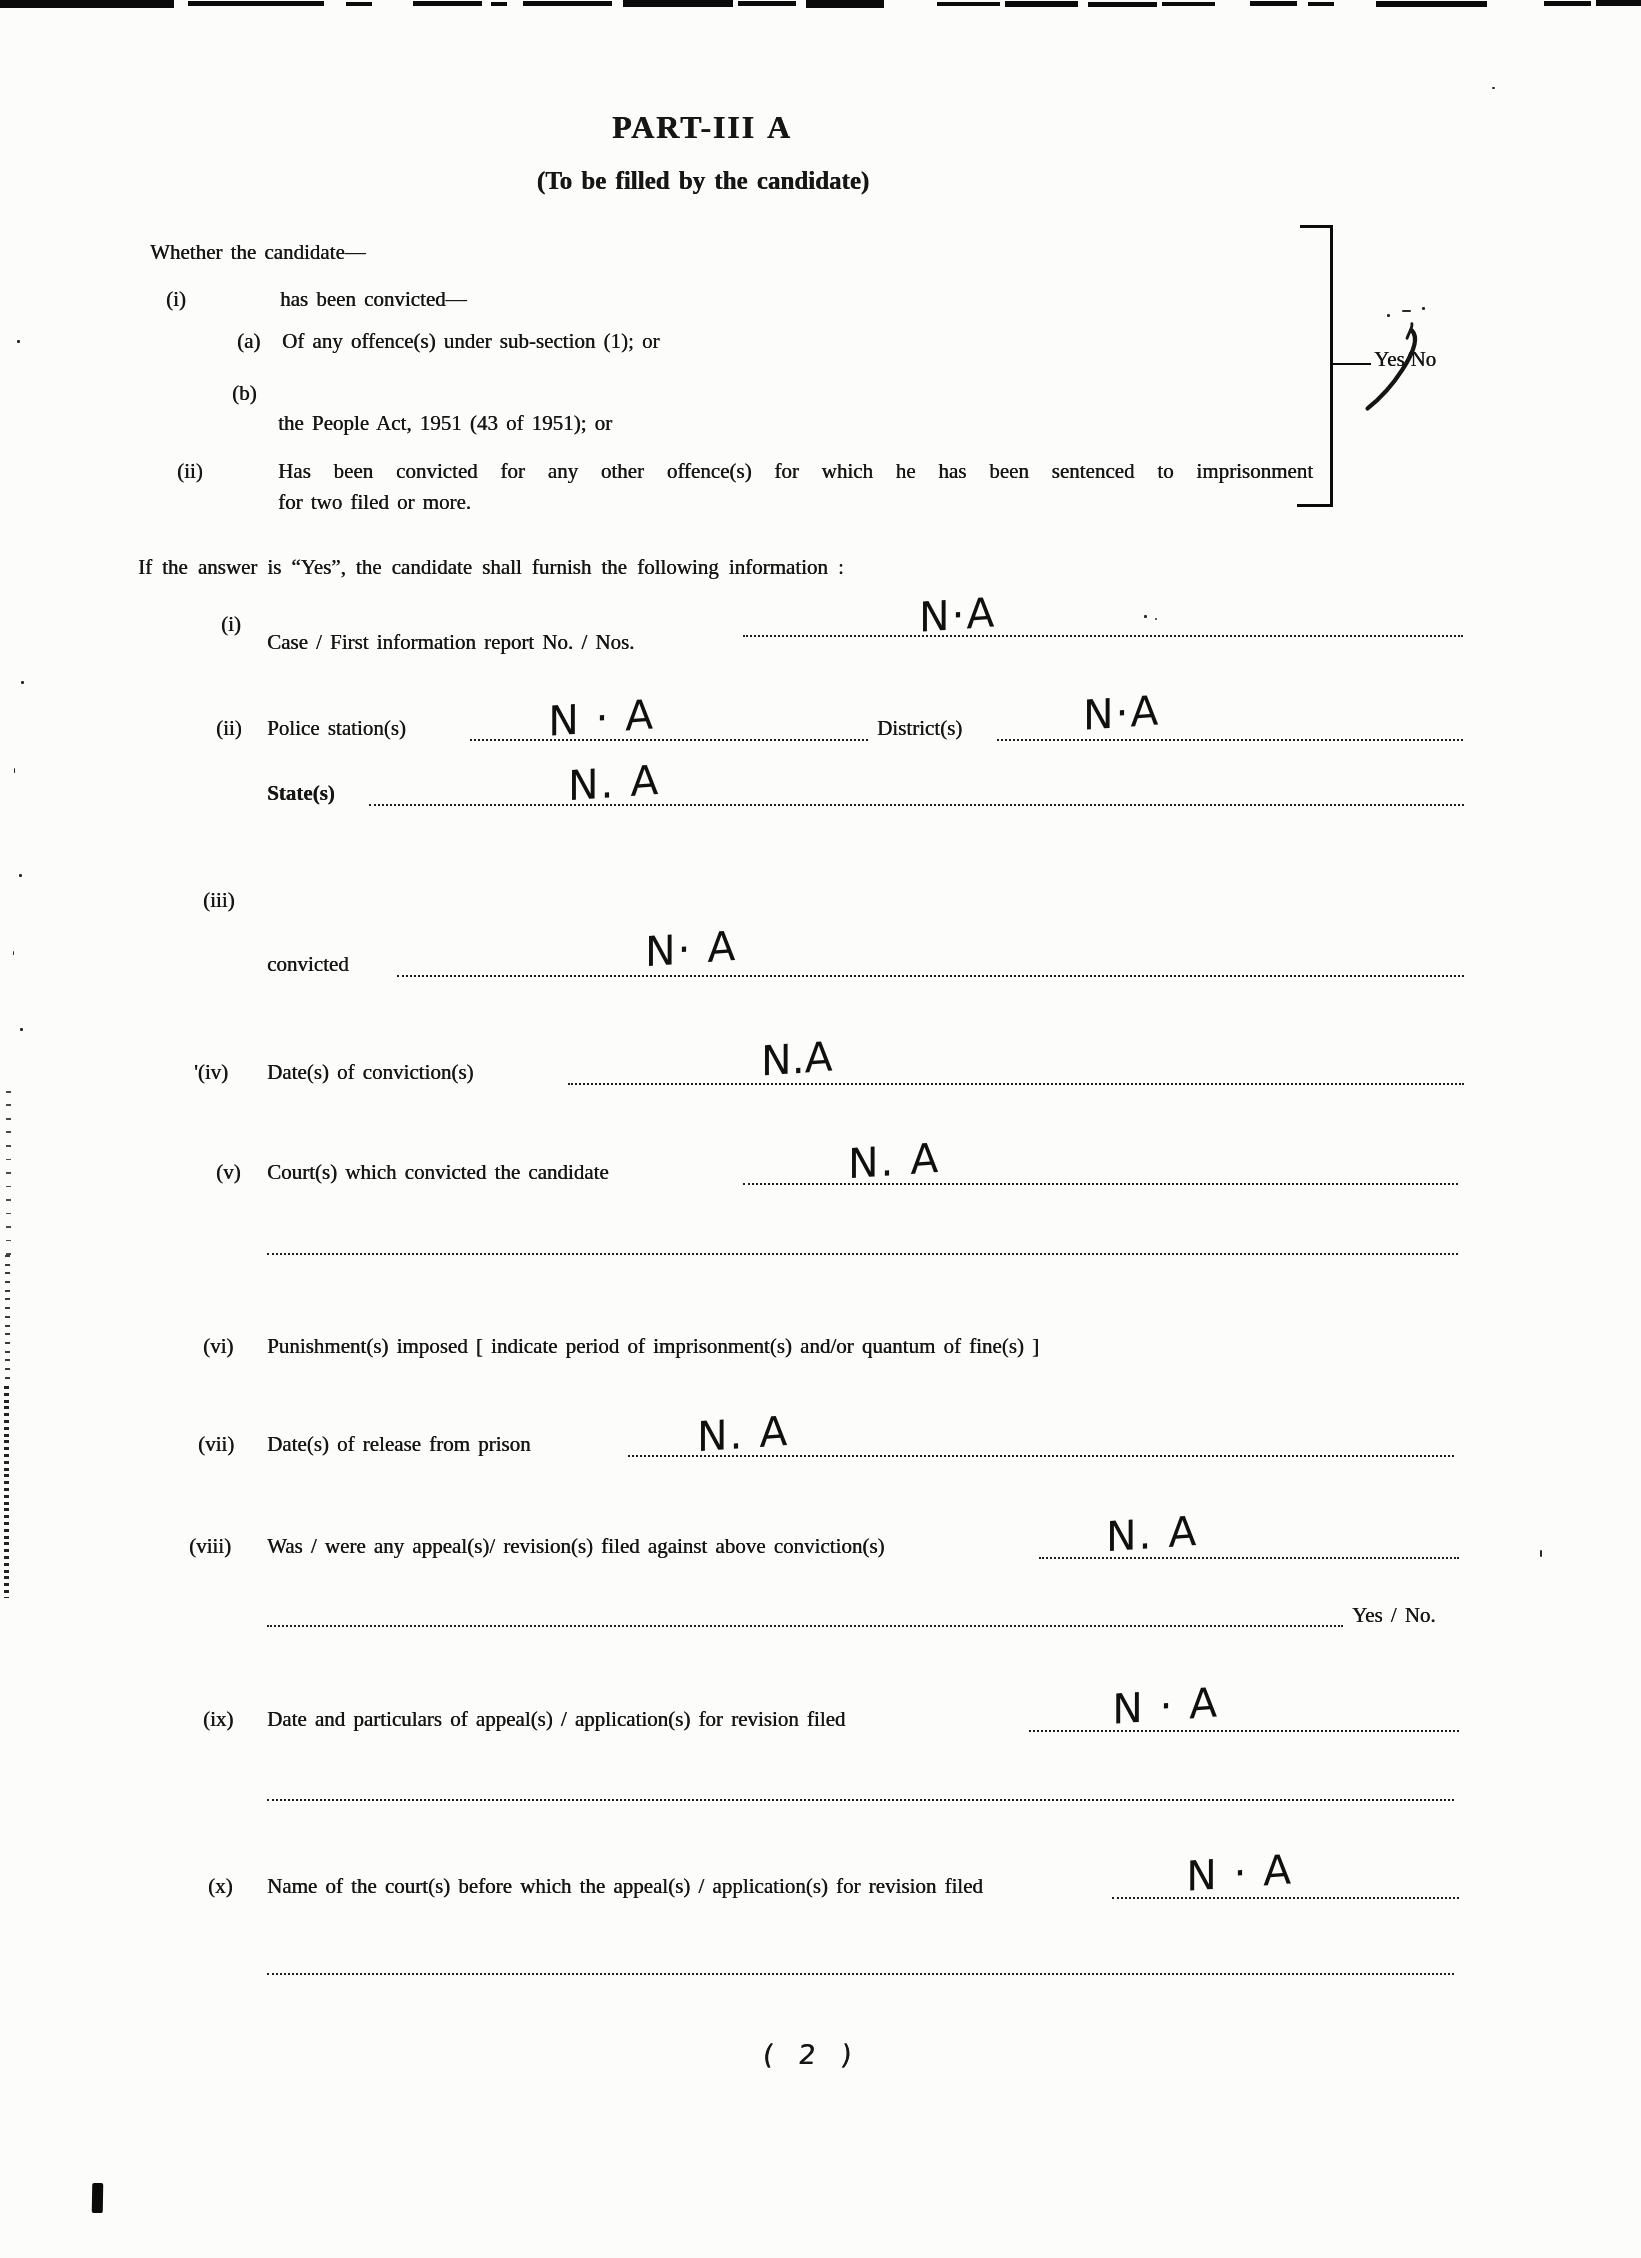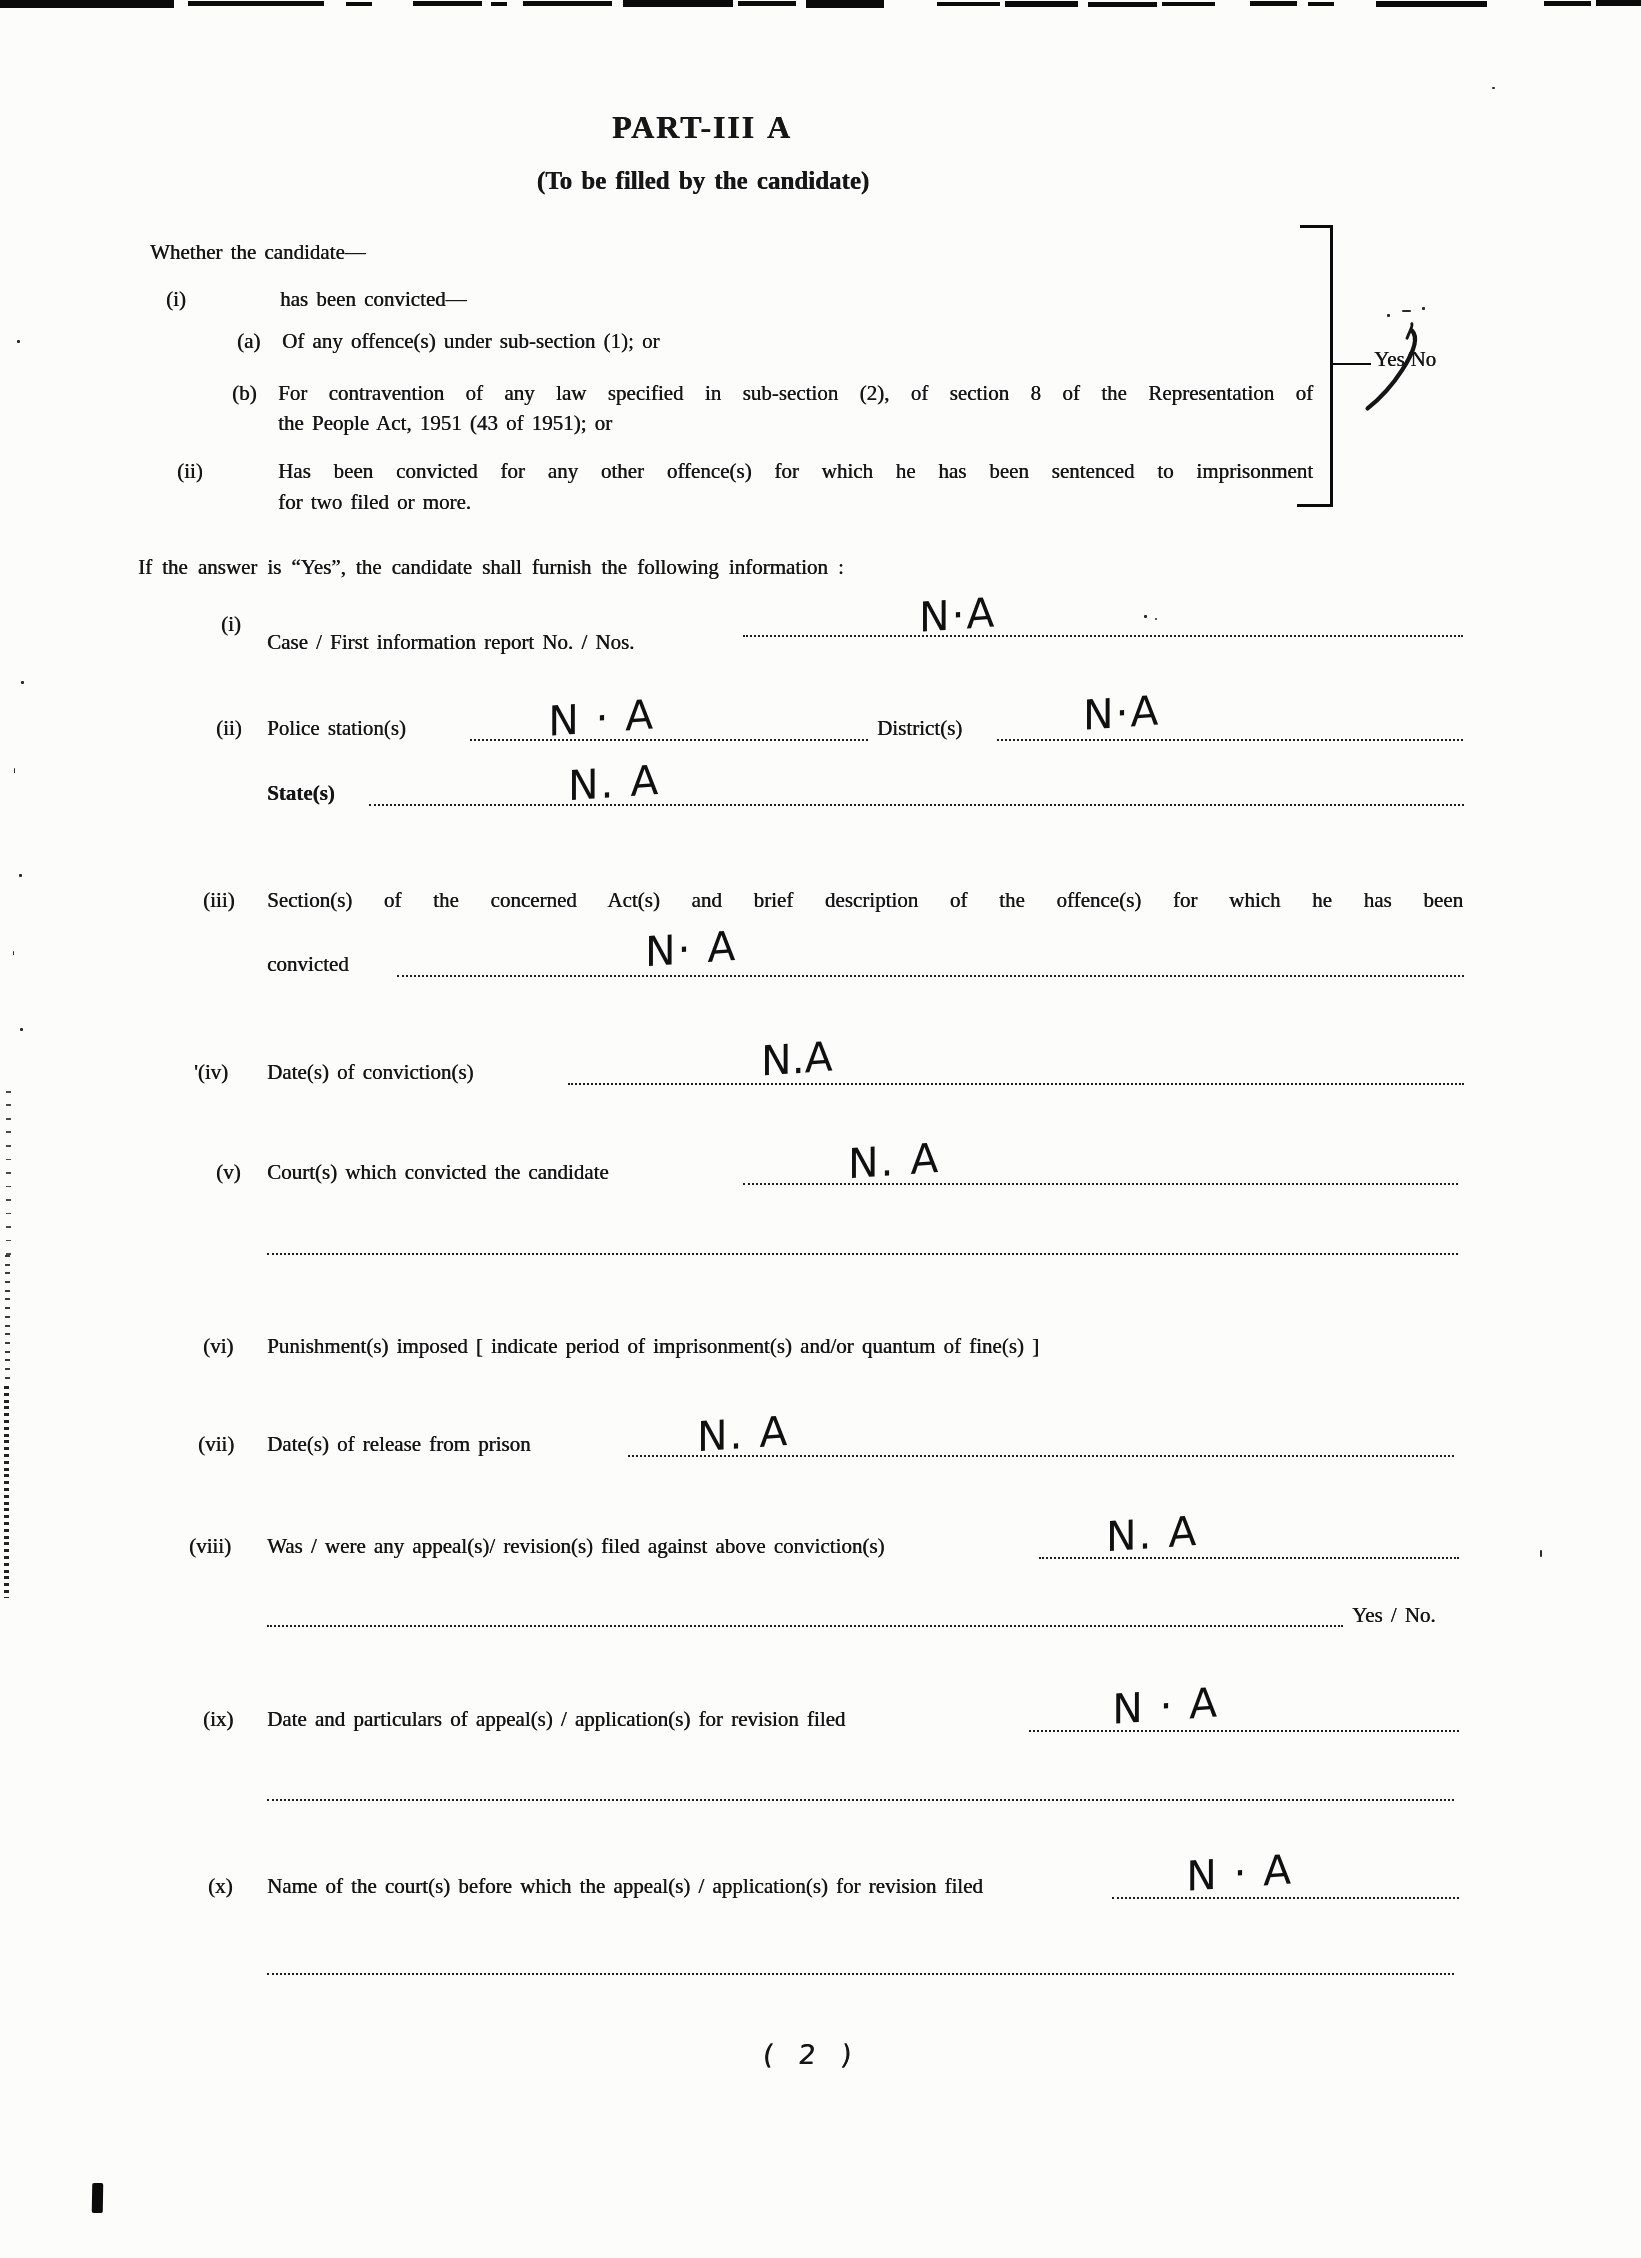--- a/index.html
+++ b/index.html
@@ -63,21 +63,20 @@
 
   <div class="t" style="left:150px;top:237px;">Whether the candidate—</div>
 
   <div class="t" style="left:166px;top:284px;">(i)</div>
   <div class="t" style="left:280px;top:284px;">has been convicted—</div>
 
   <div class="t" style="left:237px;top:326px;">(a)</div>
   <div class="t" style="left:282px;top:326px;">Of any offence(s) under sub-section (1); or</div>
 
   <div class="t" style="left:232px;top:378px;">(b)</div>
-  <div class="t just" style="left:278px;top:378px;width:1035px;">For contravention of any law specified in sub-section (2), of section 8 of the Representation of</div>
   <div class="t" style="left:278px;top:408px;">the People Act, 1951 (43 of 1951); or</div>
 
   <div class="t" style="left:177px;top:456px;">(ii)</div>
   <div class="t just" style="left:278px;top:456px;width:1035px;">Has been convicted for any other offence(s) for which he has been sentenced to imprisonment</div>
   <div class="t" style="left:278px;top:487px;">for two filed or more.</div>
 
   <div>
     <div class="bar" style="left:1330px;top:225px;width:2.9px;height:282px;"></div>
     <div class="bar" style="left:1300px;top:225px;width:33px;height:2.9px;"></div>
     <div class="bar" style="left:1297px;top:504px;width:36px;height:2.9px;"></div>
@@ -106,21 +105,20 @@
   <div class="hand" style="left:548px;top:694px;">N · A</div>
   <div class="t" style="left:877px;top:713px;">District(s)</div>
   <div class="dots" style="left:997px;top:739px;width:466px;"></div>
   <div class="hand" style="left:1083px;top:689px;">N·A</div>
 
   <div class="t" style="left:267px;top:778px;font-weight:bold;">State(s)</div>
   <div class="dots" style="left:369px;top:804px;width:1095px;"></div>
   <div class="hand" style="left:568px;top:759px;">N. A</div>
 
   <div class="t" style="left:203px;top:885px;">(iii)</div>
-  <div class="t just" style="left:267px;top:885px;width:1196px;">Section(s) of the concerned Act(s) and brief description of the offence(s) for which he has been</div>
   <div class="t" style="left:267px;top:949px;">convicted</div>
   <div class="dots" style="left:397px;top:975px;width:1067px;"></div>
   <div class="hand" style="left:645px;top:925px;">N· A</div>
 
   <div class="t" style="left:194px;top:1057px;">'(iv)</div>
   <div class="t" style="left:267px;top:1057px;">Date(s) of conviction(s)</div>
   <div class="dots" style="left:568px;top:1083px;width:896px;"></div>
   <div class="hand" style="left:761px;top:1035px;letter-spacing:0;">N.A</div>
 
   <div class="t" style="left:216px;top:1157px;">(v)</div>

